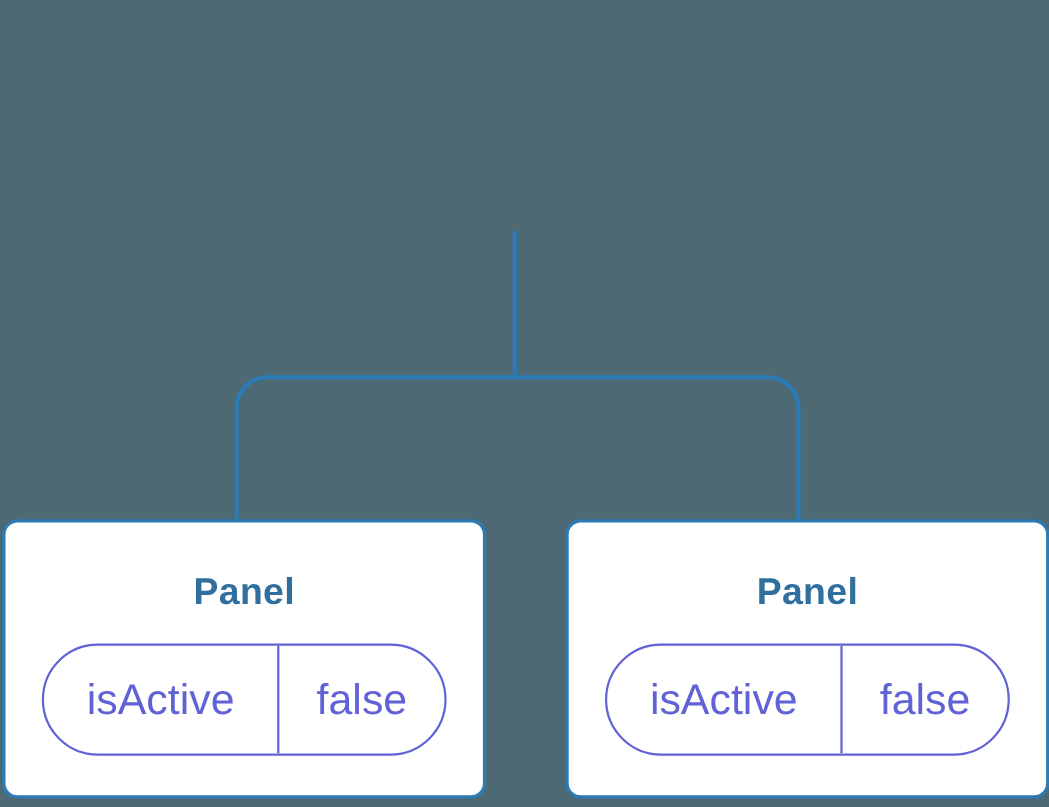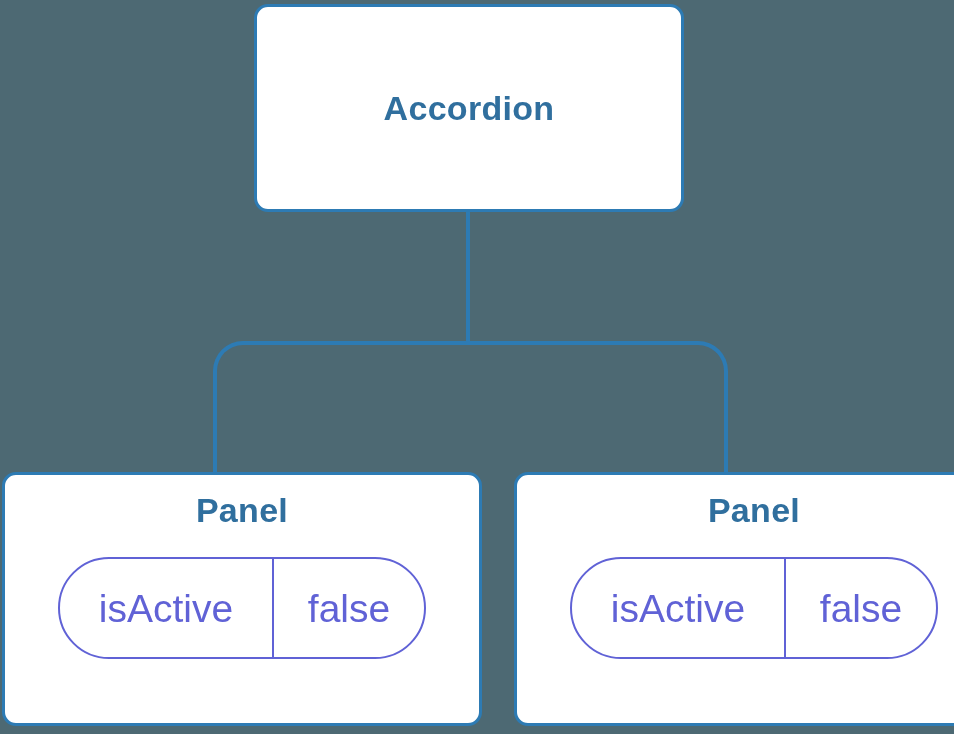--- a/index.html
+++ b/index.html
@@ -39,25 +39,25 @@
   .root-node {
     left: 254px; top: 4px;
     width: 430px; height: 208px;
     display: flex;
     align-items: center;
     justify-content: center;
   }
 
   .panel-node {
     top: 472px;
-    width: 480px; height: 254px;
+    width: 440px; height: 254px;
     display: flex;
     flex-direction: column;
     align-items: center;
-    padding-top: 18px;
+    padding-top: 46px;
     gap: 30px;
   }
   .panel-node.first  { left: 2px; }
   .panel-node.second { left: 514px; }
 
   
   .connector-stem {
     position: absolute;
     left: 466px; top: 210px;
     width: 4px; height: 135px;
@@ -96,23 +96,20 @@
     width: 214px;
     border-right: 2px solid var(--state-accent);
   }
   .state-value { flex: 1; }
 </style>
 </head>
 <body>
 
 <div class="stage">
 
-  <div class="node root-node">
-    <span class="node-title">Accordion</span>
-  </div>
 
   <div class="connector-stem"></div>
   <div class="connector-bracket"></div>
 
   <div class="node panel-node first">
     <span class="node-title">Panel</span>
     <div class="state-pill">
       <span class="state-cell state-key">isActive</span>
       <span class="state-cell state-value">false</span>
     </div>

